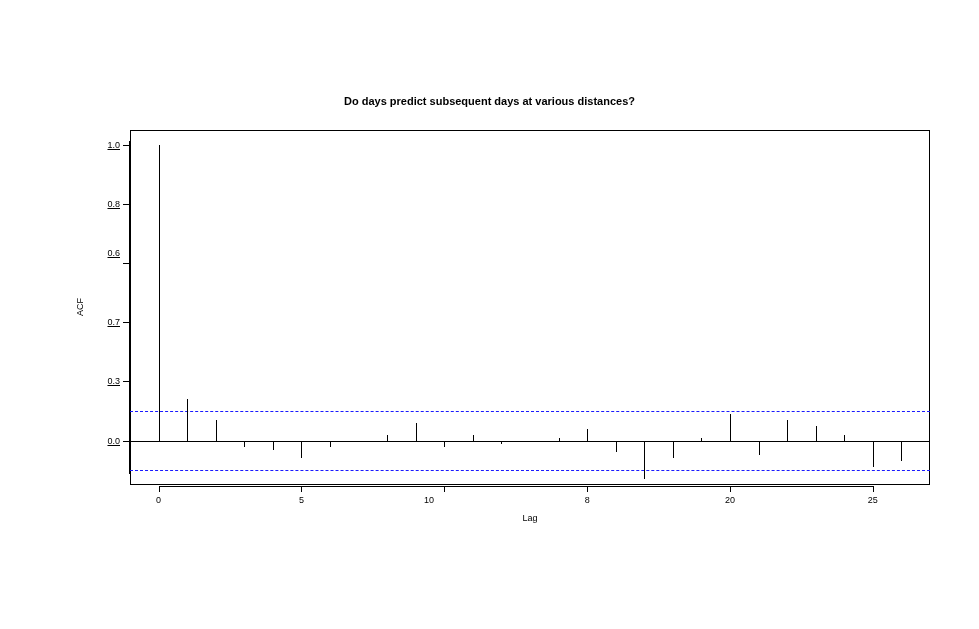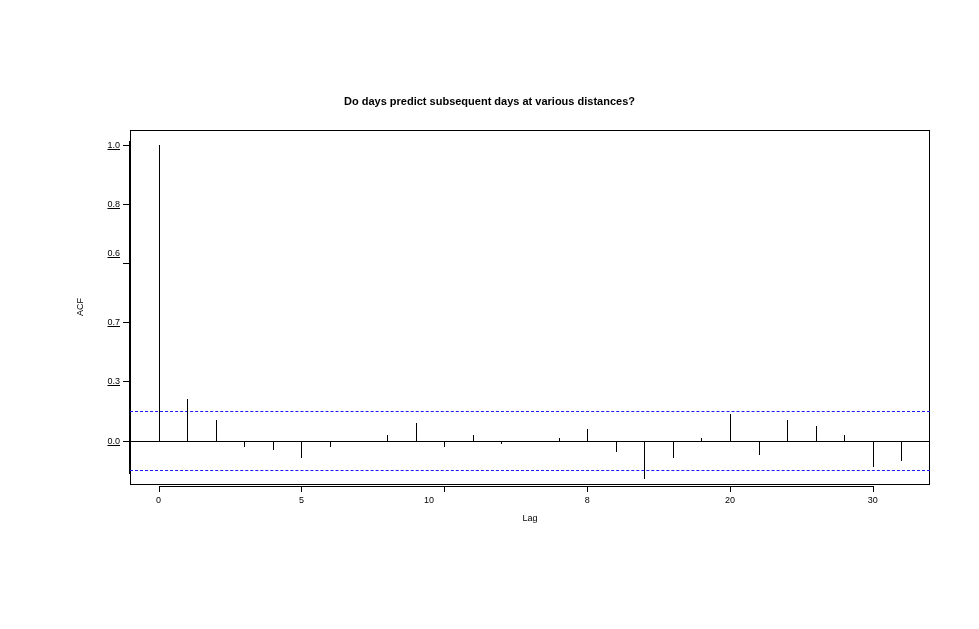--- a/index.html
+++ b/index.html
@@ -152,21 +152,21 @@
       <div class="x-tick-label" style="left: 158.571px;">0</div>
       <div class="x-tick" style="left: 301.429px;"></div>
       <div class="x-tick-label" style="left: 301.429px;">5</div>
       <div class="x-tick" style="left: 444.286px;"></div>
       <div class="x-tick-label" style="left: 429px;">10</div>
       <div class="x-tick" style="left: 587.143px;"></div>
       <div class="x-tick-label" style="left: 587.143px;">8</div>
       <div class="x-tick" style="left: 730px;"></div>
       <div class="x-tick-label" style="left: 730px;">20</div>
       <div class="x-tick" style="left: 872.857px;"></div>
-      <div class="x-tick-label" style="left: 872.857px;">30</div>
+      <div class="x-tick-label" style="left: 872.857px;">25</div>
     </div>
   <div class="x-label">Lag</div>
 
   <div id="zero-line" class="zero-line" style="top: 440.625px;"></div>
   <div id="ci-upper" class="ci-line" style="top: 411.042px;"></div>
   <div id="ci-lower" class="ci-line" style="top: 470.208px;"></div>
 
   <div id="bars">
       <div class="bar" style="left: 158.571px; top: 144.792px; height: 295.833px;"></div>
       <div class="bar" style="left: 187.143px; top: 399.208px; height: 41.4167px;"></div>

